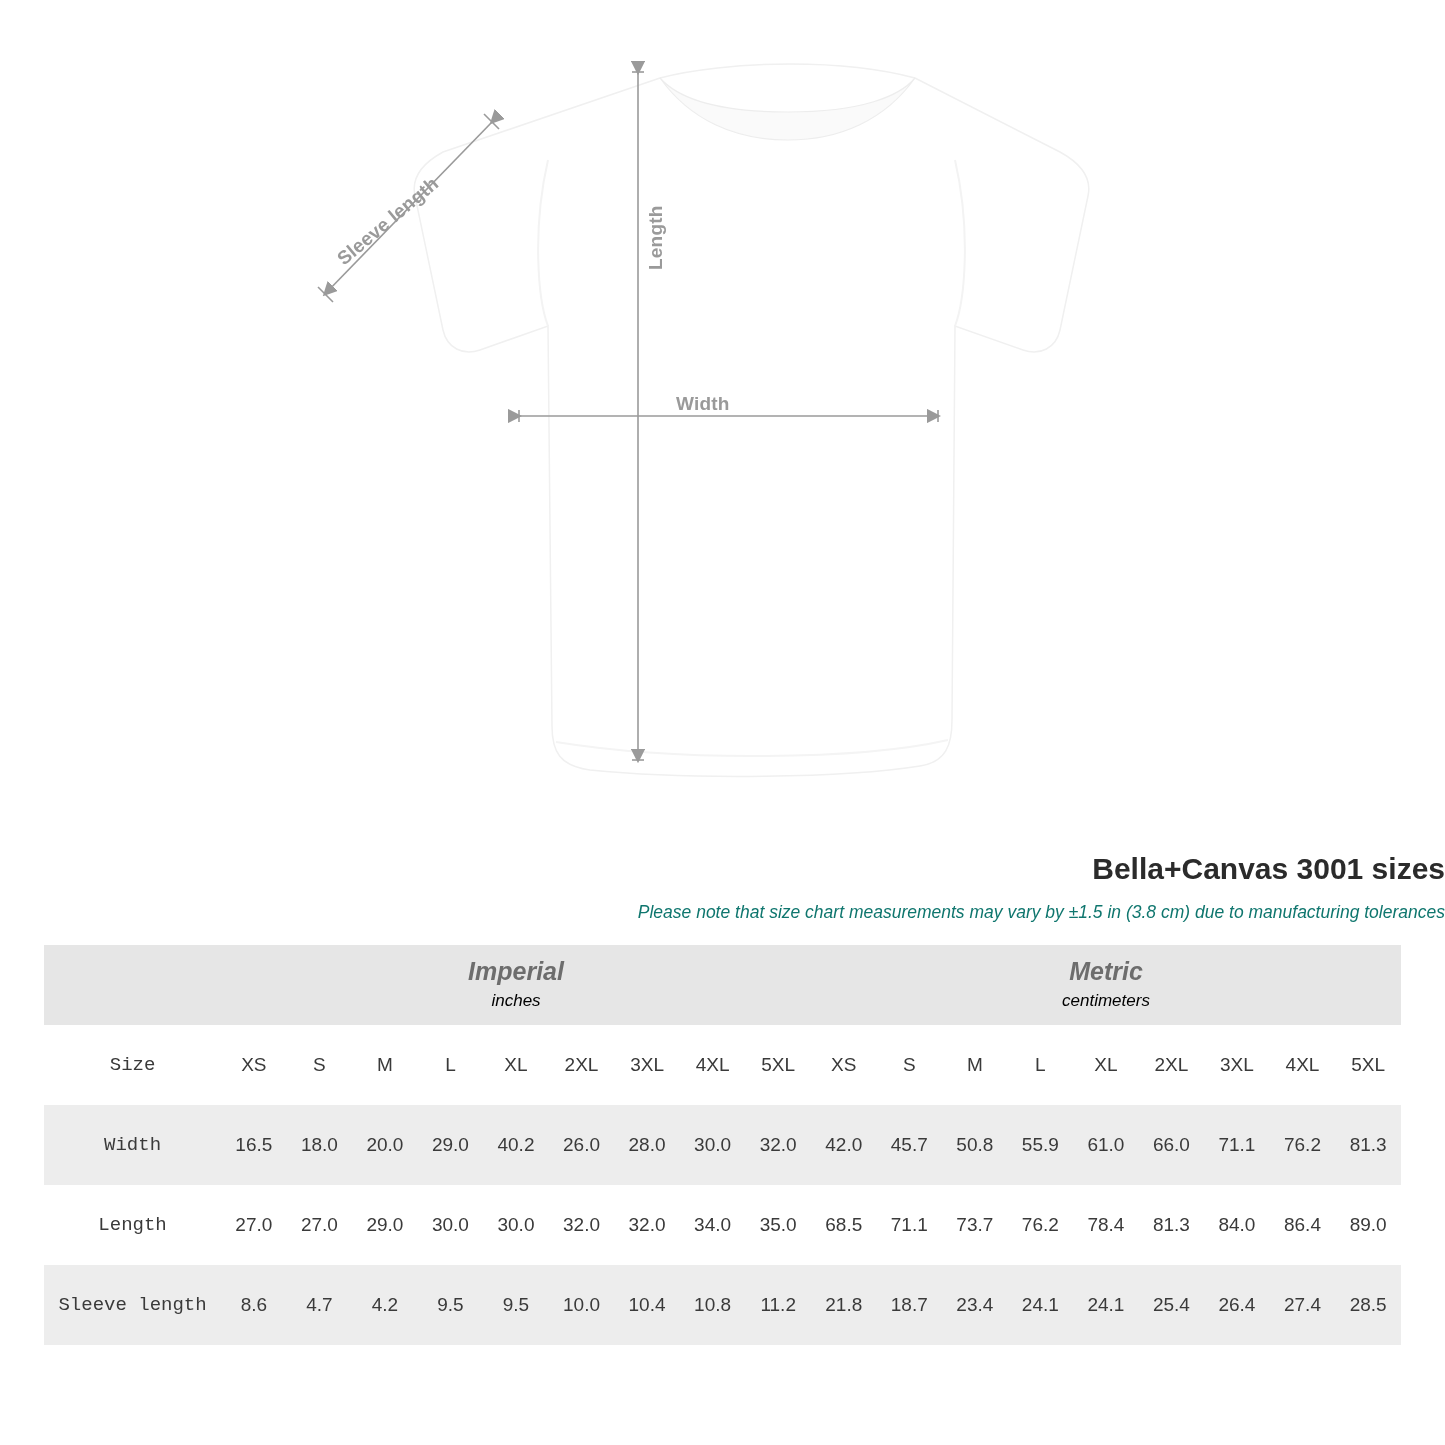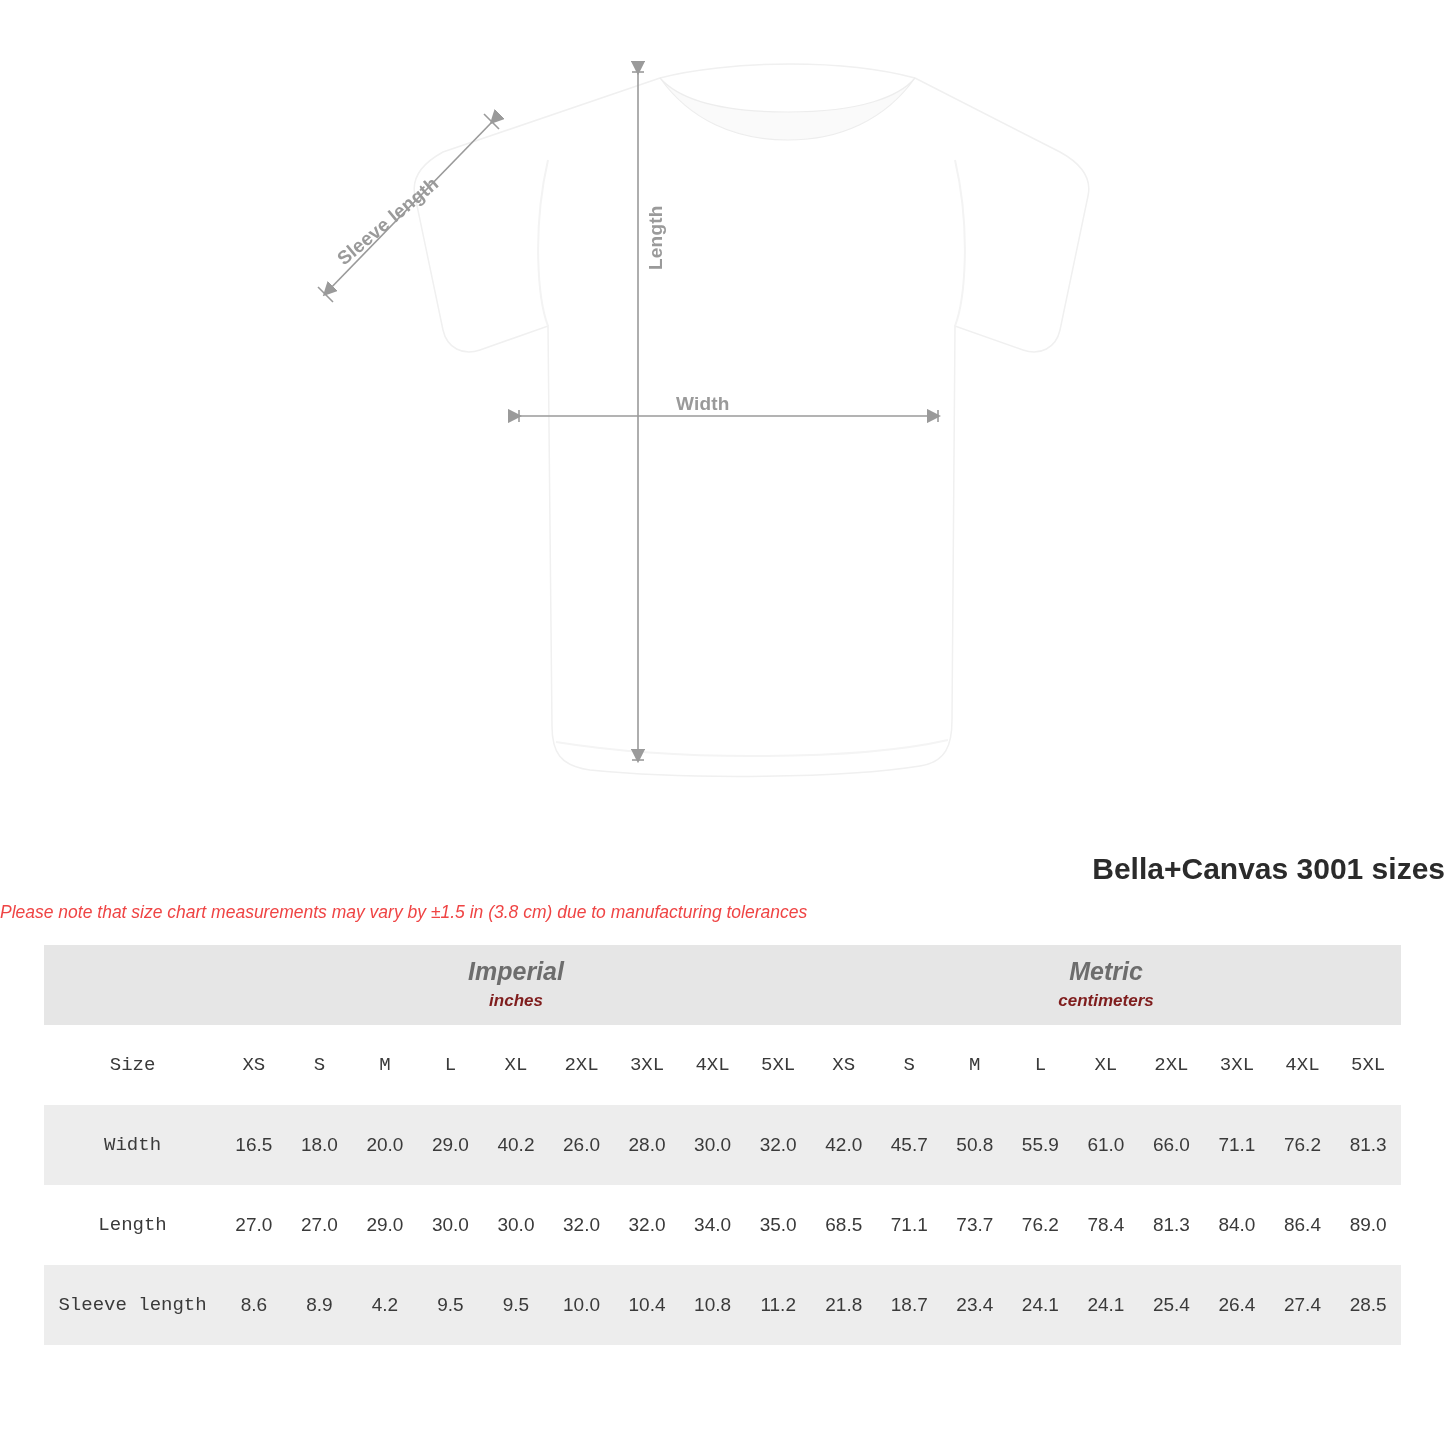--- a/index.html
+++ b/index.html
@@ -58,24 +58,24 @@
 
   
   .chart-heading {
     text-align: right;
     font-size: 30px;
     font-weight: bold;
     color: #2b2b2b;
     margin-top: 32px;
   }
   .chart-note {
-    text-align: left;
+    text-align: right;
     font-size: 17.5px;
     font-style: italic;
-    color: #ef4444;
+    color: #0f766e;
     margin-top: 16px;
   }
 
   
   .table-wrap {
     margin: 22px 44px 0 44px;
   }
   table.size-table {
     border-collapse: collapse;
     width: 1357px;
@@ -98,37 +98,35 @@
   .unit-title {
     font-size: 25px;
     font-style: italic;
     font-weight: bold;
     color: #6d6d6d;
     line-height: 1.25;
   }
   .unit-sub {
     font-size: 17px;
     font-style: italic;
-    color: #7f1d1d;
+    color: #000000;
     line-height: 1.6;
-    font-weight: bold;
   }
   .row-white td { background: #ffffff; }
   .row-grey td  { background: #ededed; }
   .row-label {
     font-weight: bold;
     color: #3a3a3a;
     font-size: 19.5px;
     font-family: Liberation Mono, monospace;
   }
   .size-head {
     font-weight: bold;
     font-size: 19.5px;
     color: #3a3a3a;
-    font-family: Liberation Mono, monospace;
   }
   col.c-label { width: 177px; }
   col.c-cell  { width: 65.5px; }
 </style>
 </head>
 <body>
 
 <div class="page">
 
   <div class="illustration">
@@ -293,21 +291,21 @@
           <td>78.4</td>
           <td>81.3</td>
           <td>84.0</td>
           <td>86.4</td>
           <td>89.0</td>
         </tr>
 
         <tr class="row-grey">
           <td class="row-label">Sleeve length</td>
           <td>8.6</td>
-          <td>8.9</td>
+          <td>4.7</td>
           <td>4.2</td>
           <td>9.5</td>
           <td>9.5</td>
           <td>10.0</td>
           <td>10.4</td>
           <td>10.8</td>
           <td>11.2</td>
           <td>21.8</td>
           <td>18.7</td>
           <td>23.4</td>

